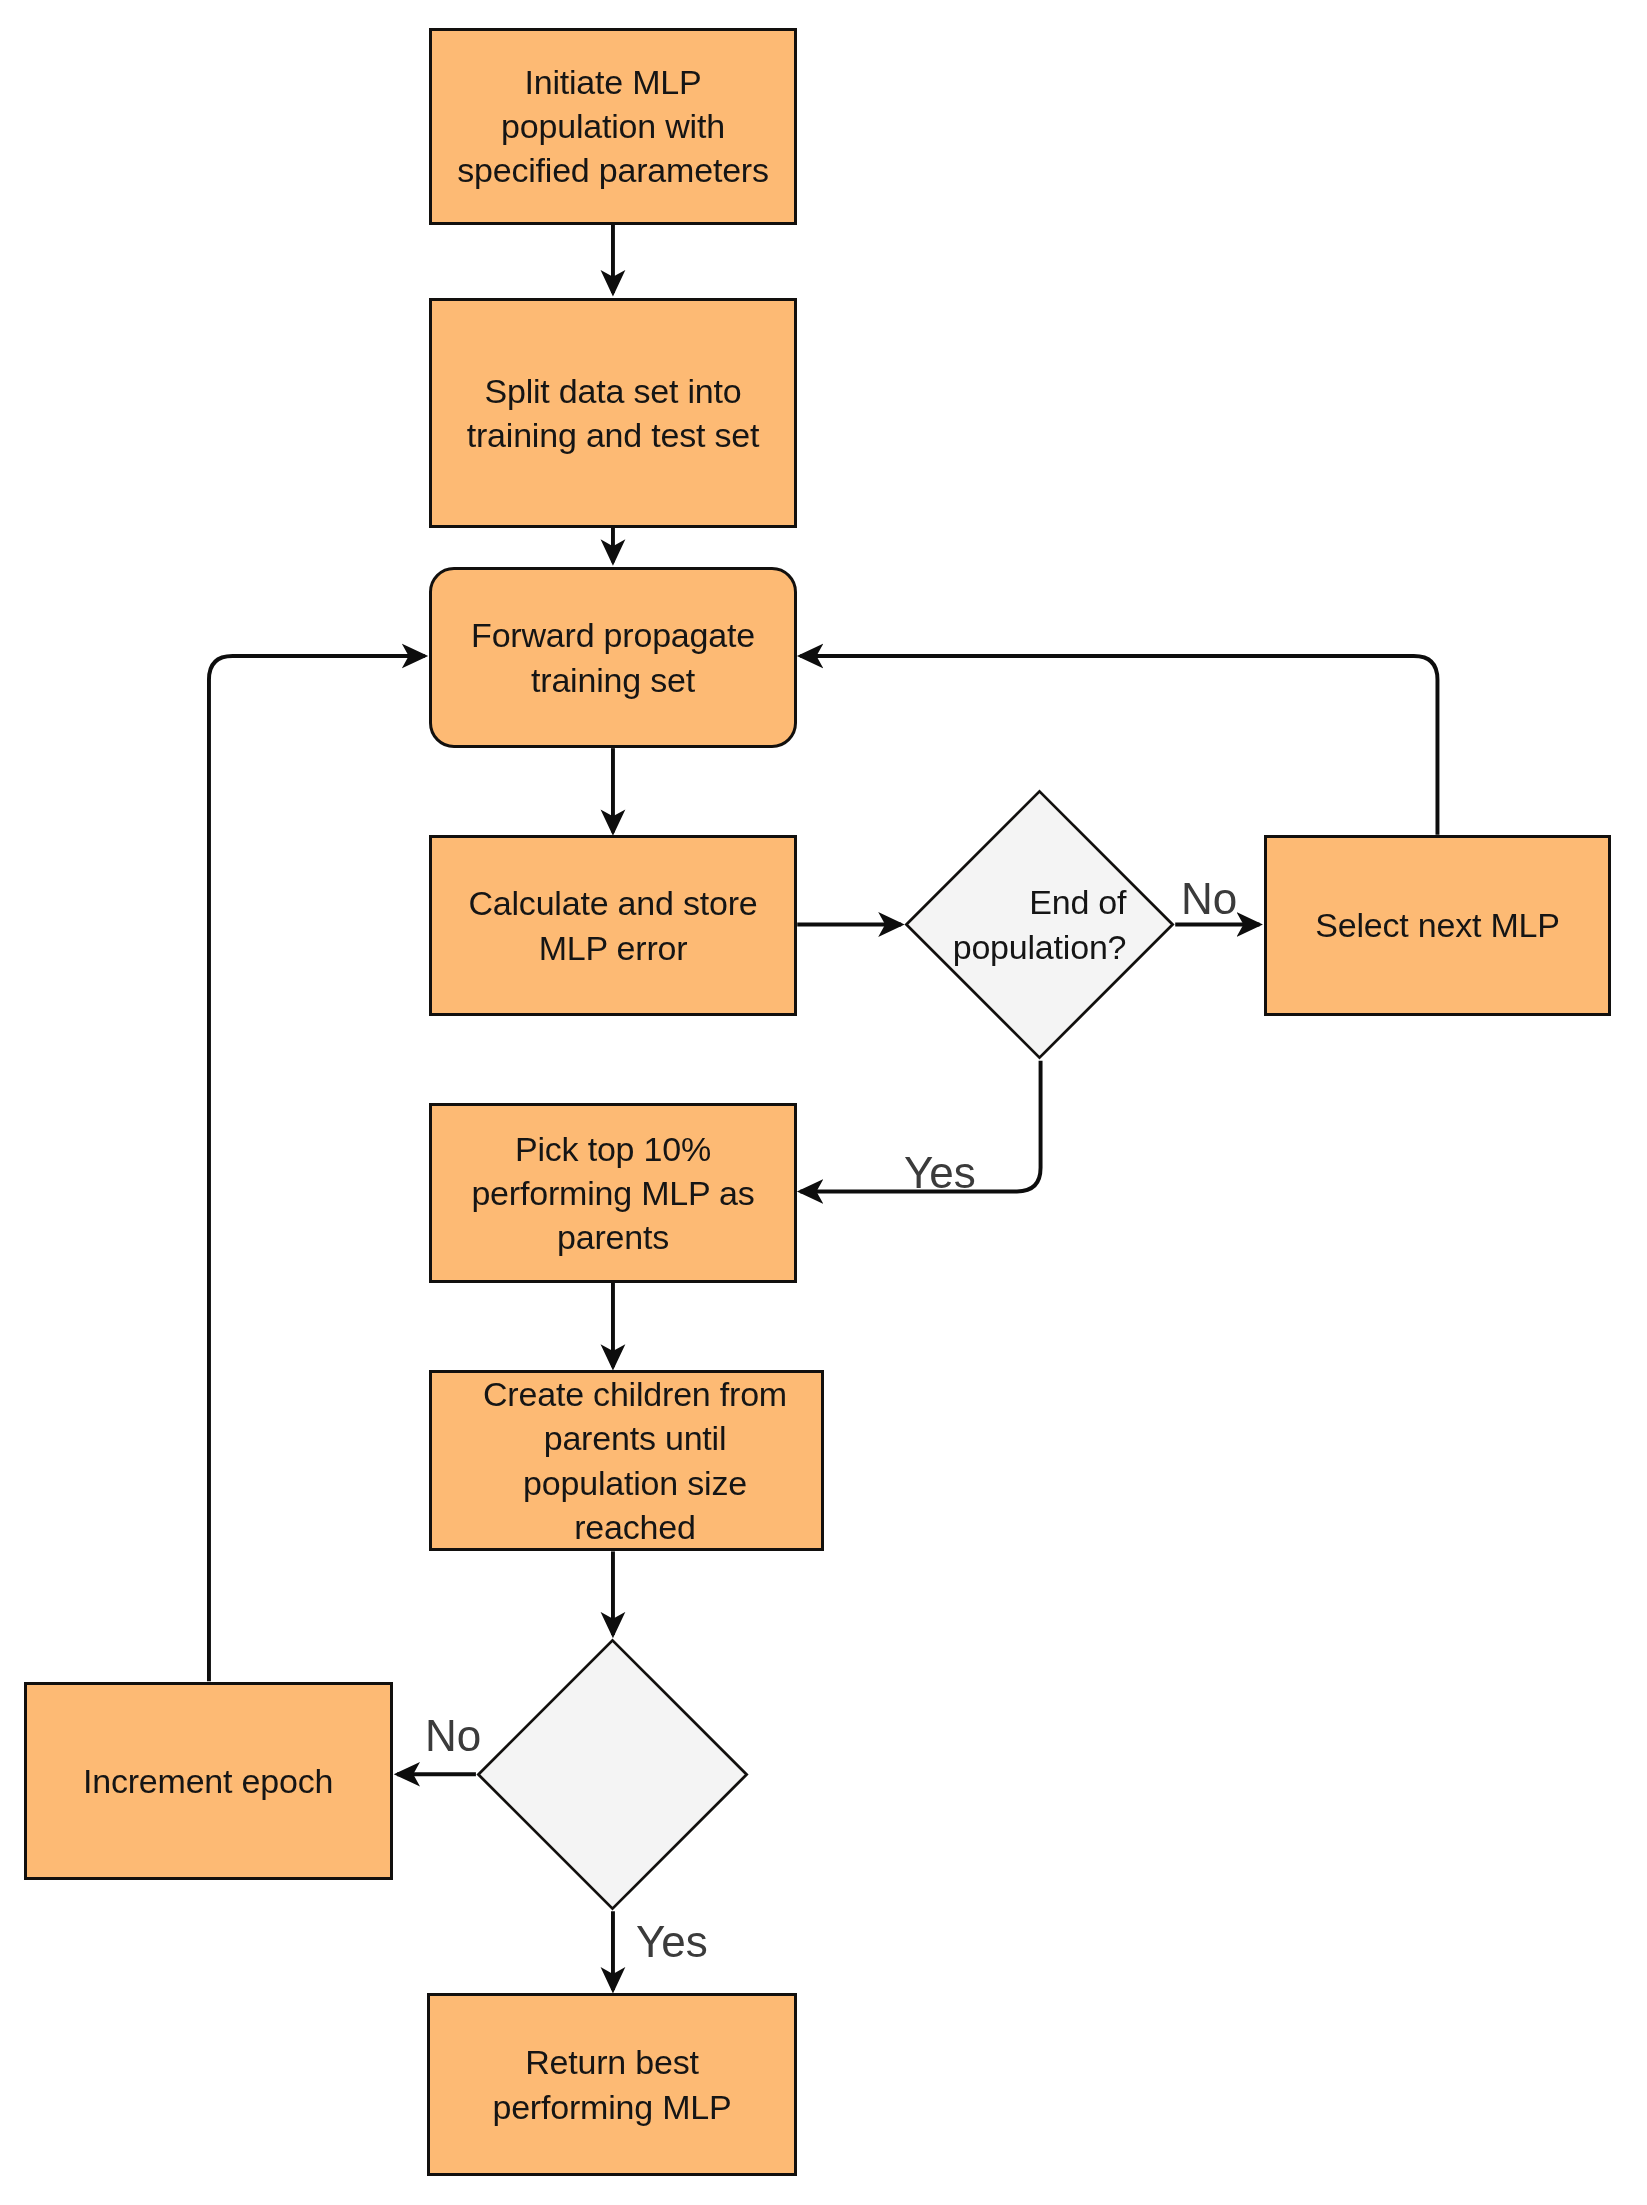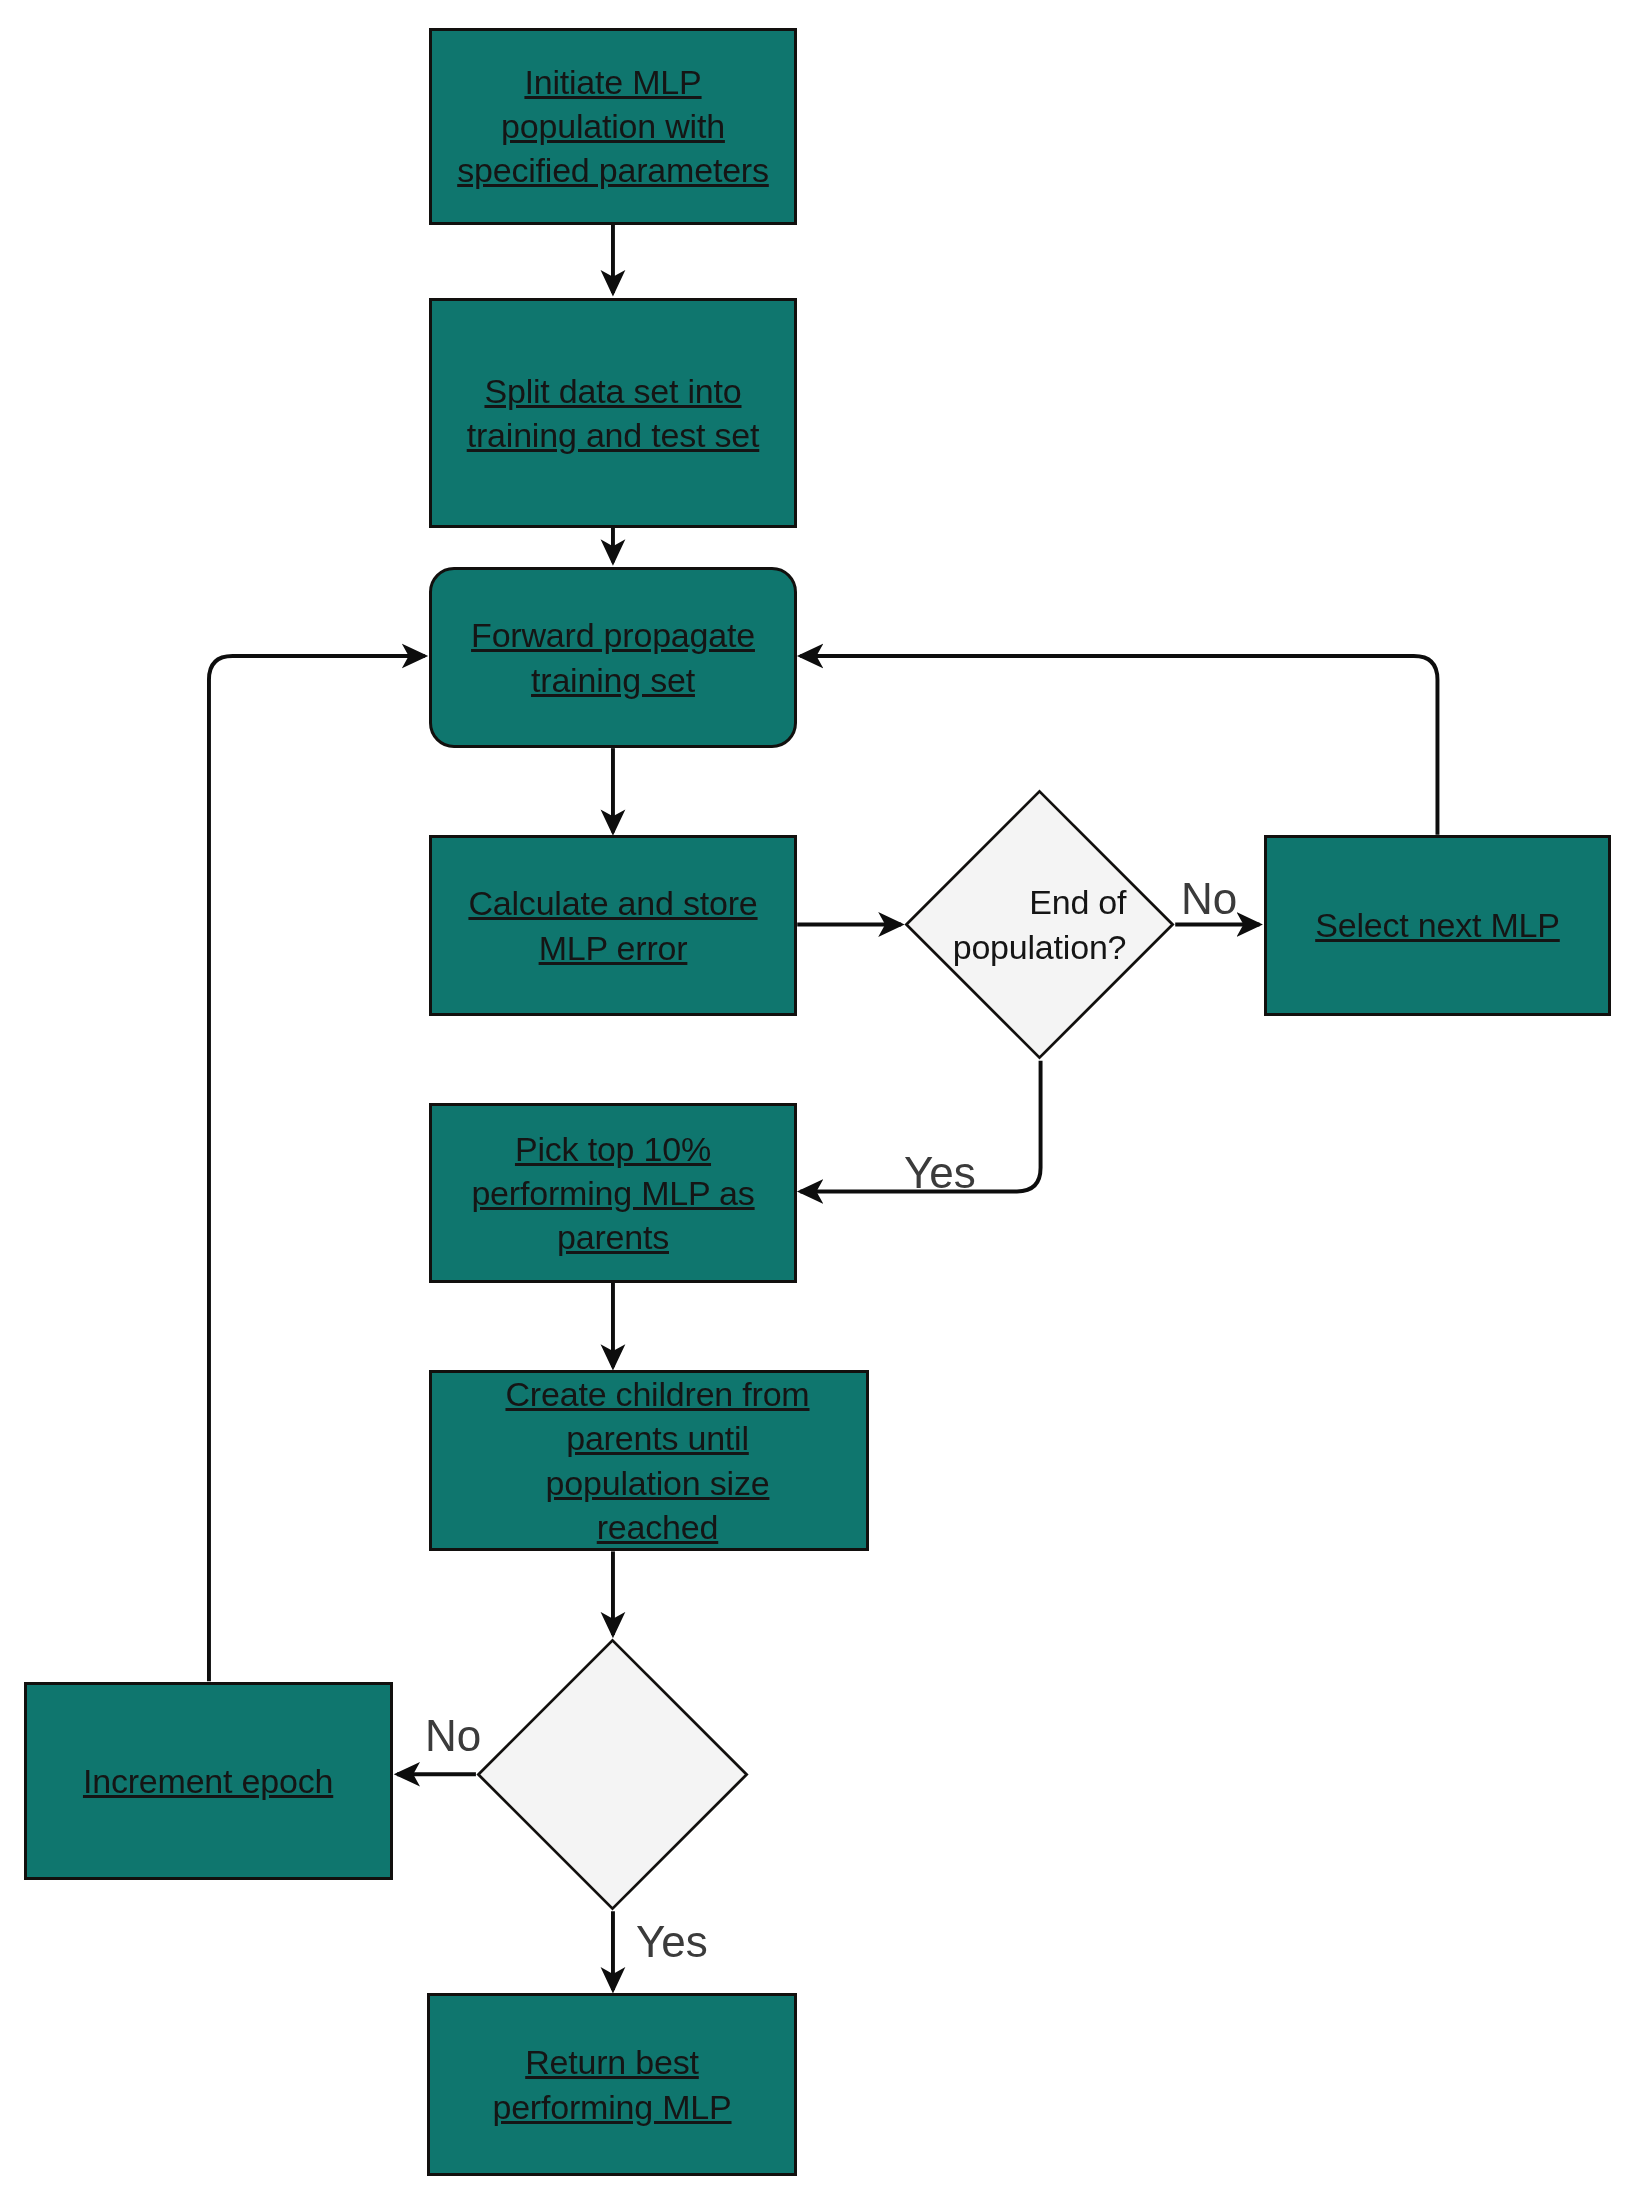--- a/index.html
+++ b/index.html
@@ -22,33 +22,32 @@
     position: absolute;
     left: 0;
     top: 0;
     width: 1648px;
     height: 2205px;
     pointer-events: none;
   }
   .node {
     position: absolute;
     box-sizing: border-box;
-    background: #0f766e;
+    background: #fdba74;
     border: 3.2px solid #12100e;
     display: flex;
     align-items: center;
     justify-content: center;
     text-align: center;
     color: #151515;
     font-size: 34px;
     line-height: 1.30;
     font-family: "Liberation Sans", sans-serif;
     white-space: pre-line;
     letter-spacing: -0.2px;
-    text-decoration: underline;
   }
   .diamond-wrap {
     position: absolute;
     display: flex;
     align-items: center;
     justify-content: center;
   }
   .diamond-wrap svg {
     position: absolute;
     left: 0;
@@ -125,21 +124,21 @@
 
   <div class="node" style="left:429px; top:835px; width:368px; height:181px;">Calculate and store
 MLP error</div>
 
   <div class="node" style="left:1264px; top:835px; width:347px; height:181px;">Select next MLP</div>
 
   <div class="node" style="left:429px; top:1103px; width:368px; height:180px;">Pick top 10%
 performing MLP as
 parents</div>
 
-  <div class="node" style="left:429px; top:1370px; width:440px; height:181px;padding-left:17px;">Create children from
+  <div class="node" style="left:429px; top:1370px; width:395px; height:181px;padding-left:17px;">Create children from
 parents until
 population size
 reached</div>
 
   <div class="node" style="left:23.6px; top:1682px; width:369px; height:198px;">Increment epoch</div>
 
   <div class="node" style="left:427px; top:1993px; width:370px; height:183px;">Return best
 performing MLP</div>
 
   <div class="diamond-wrap" style="left:904px; top:789px; width:271px; height:271px;">

